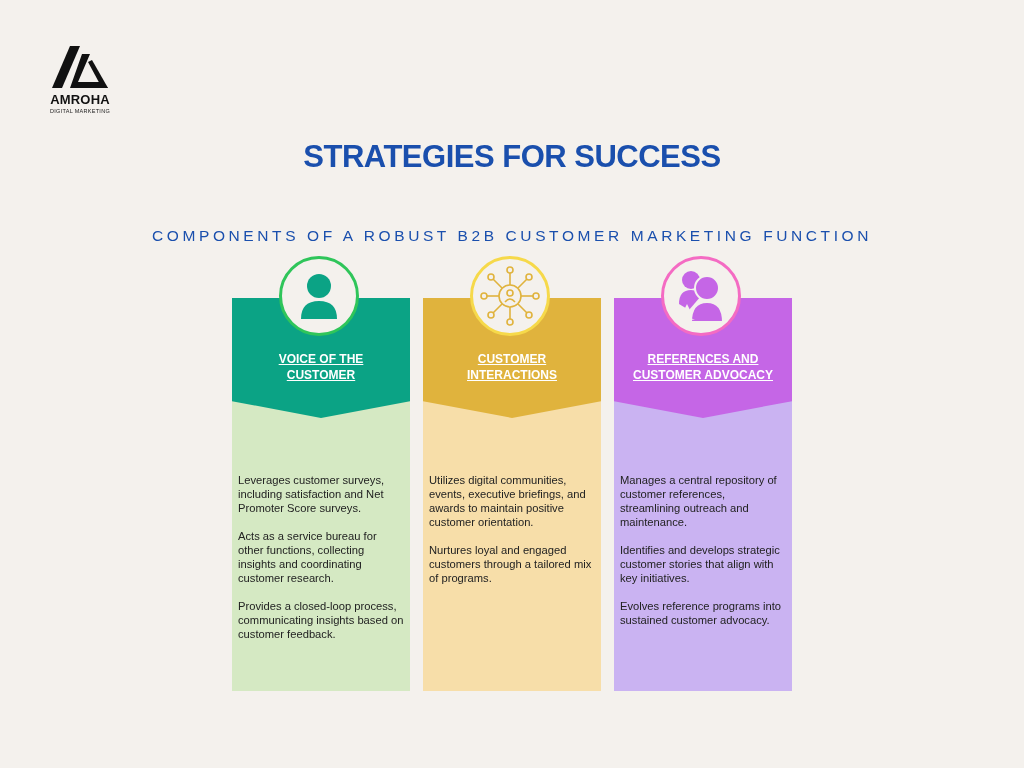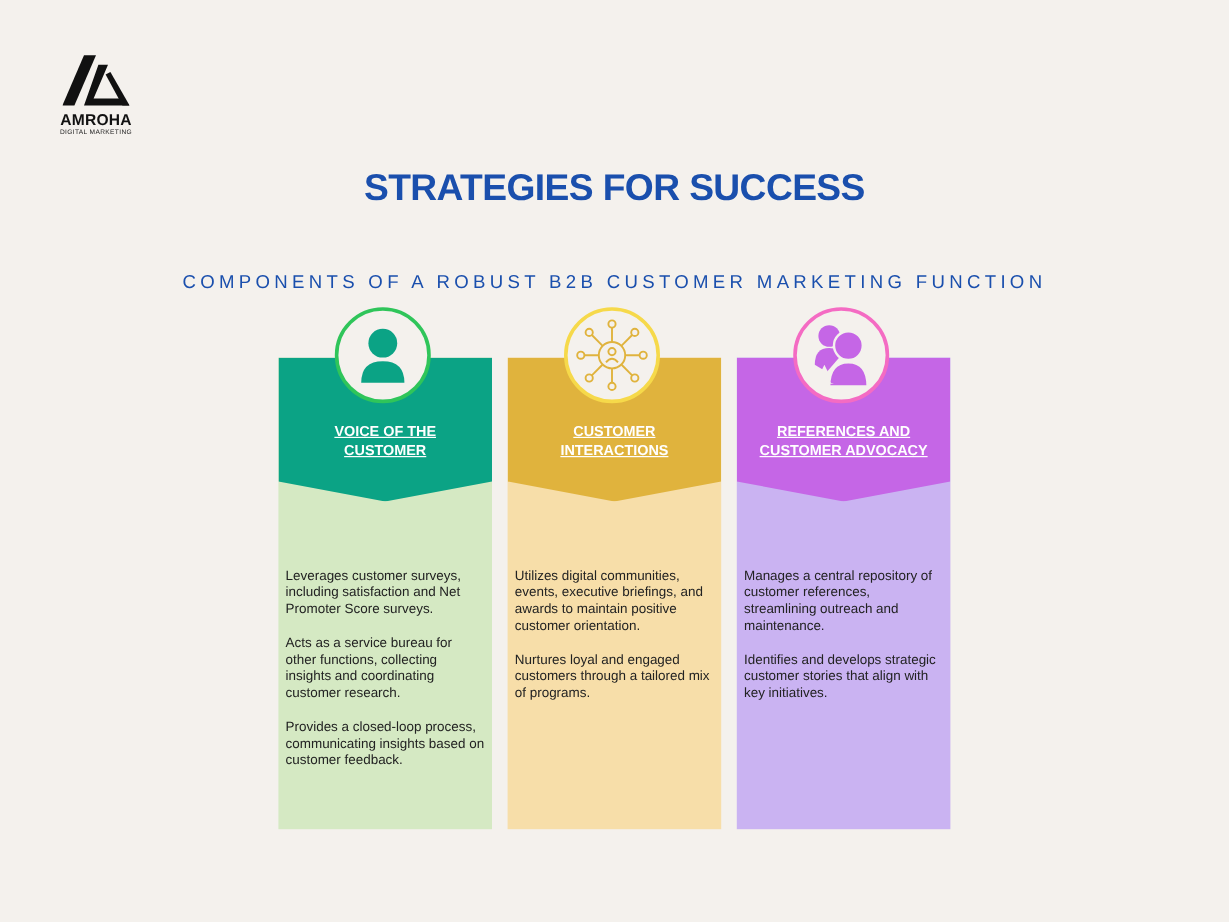--- a/index.html
+++ b/index.html
@@ -102,14 +102,15 @@
       <path d="M12 46 L16 38 L20 46 L17 46 Q18 52 24 54 Q15 54 14 46 Z" fill="#f4f1ed"></path>
     </svg>
   </div>
   <div class="heading">
     <div>REFERENCES AND</div>
     <div>CUSTOMER ADVOCACY</div>
   </div>
   <div class="text">
     <p>Manages a central repository of customer references, streamlining outreach and maintenance.</p>
     <p>Identifies and develops strategic customer stories that align with key initiatives.</p>
+    <p>Evolves reference programs into sustained customer advocacy.</p>
   </div>
 </div>
 
 </body></html>

